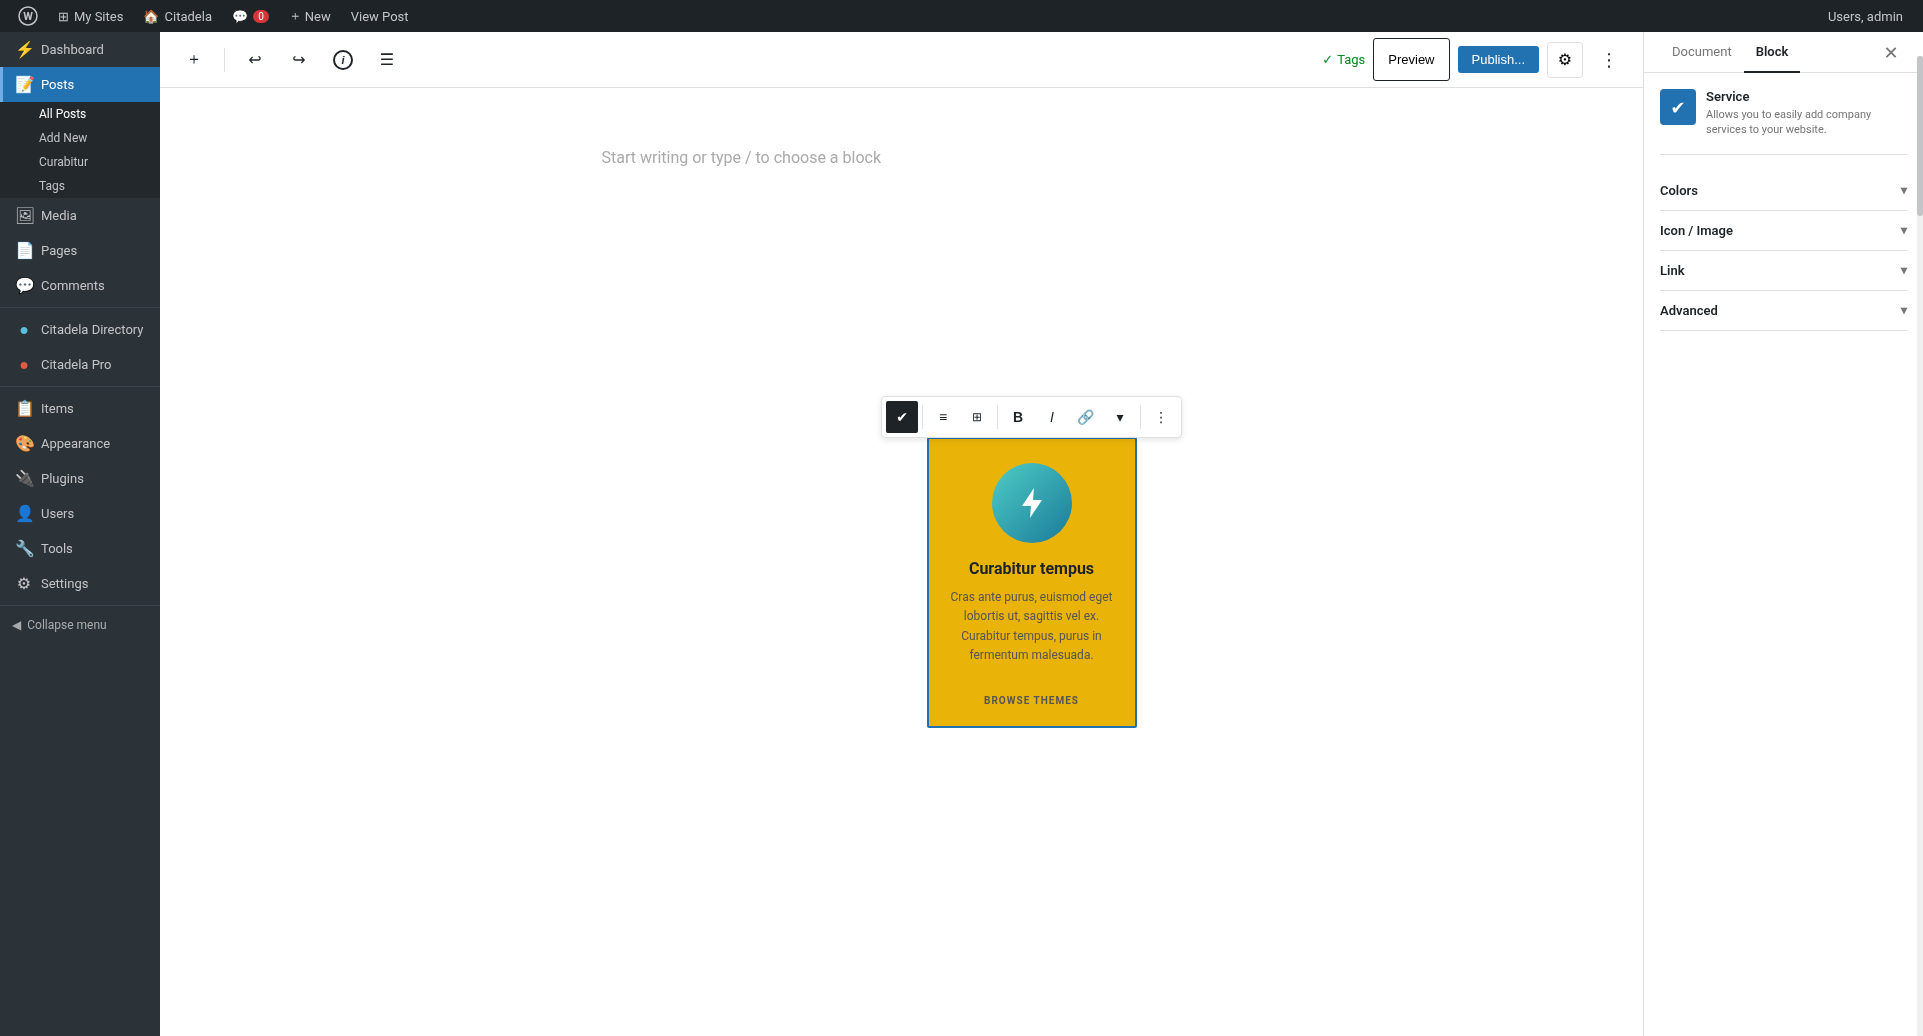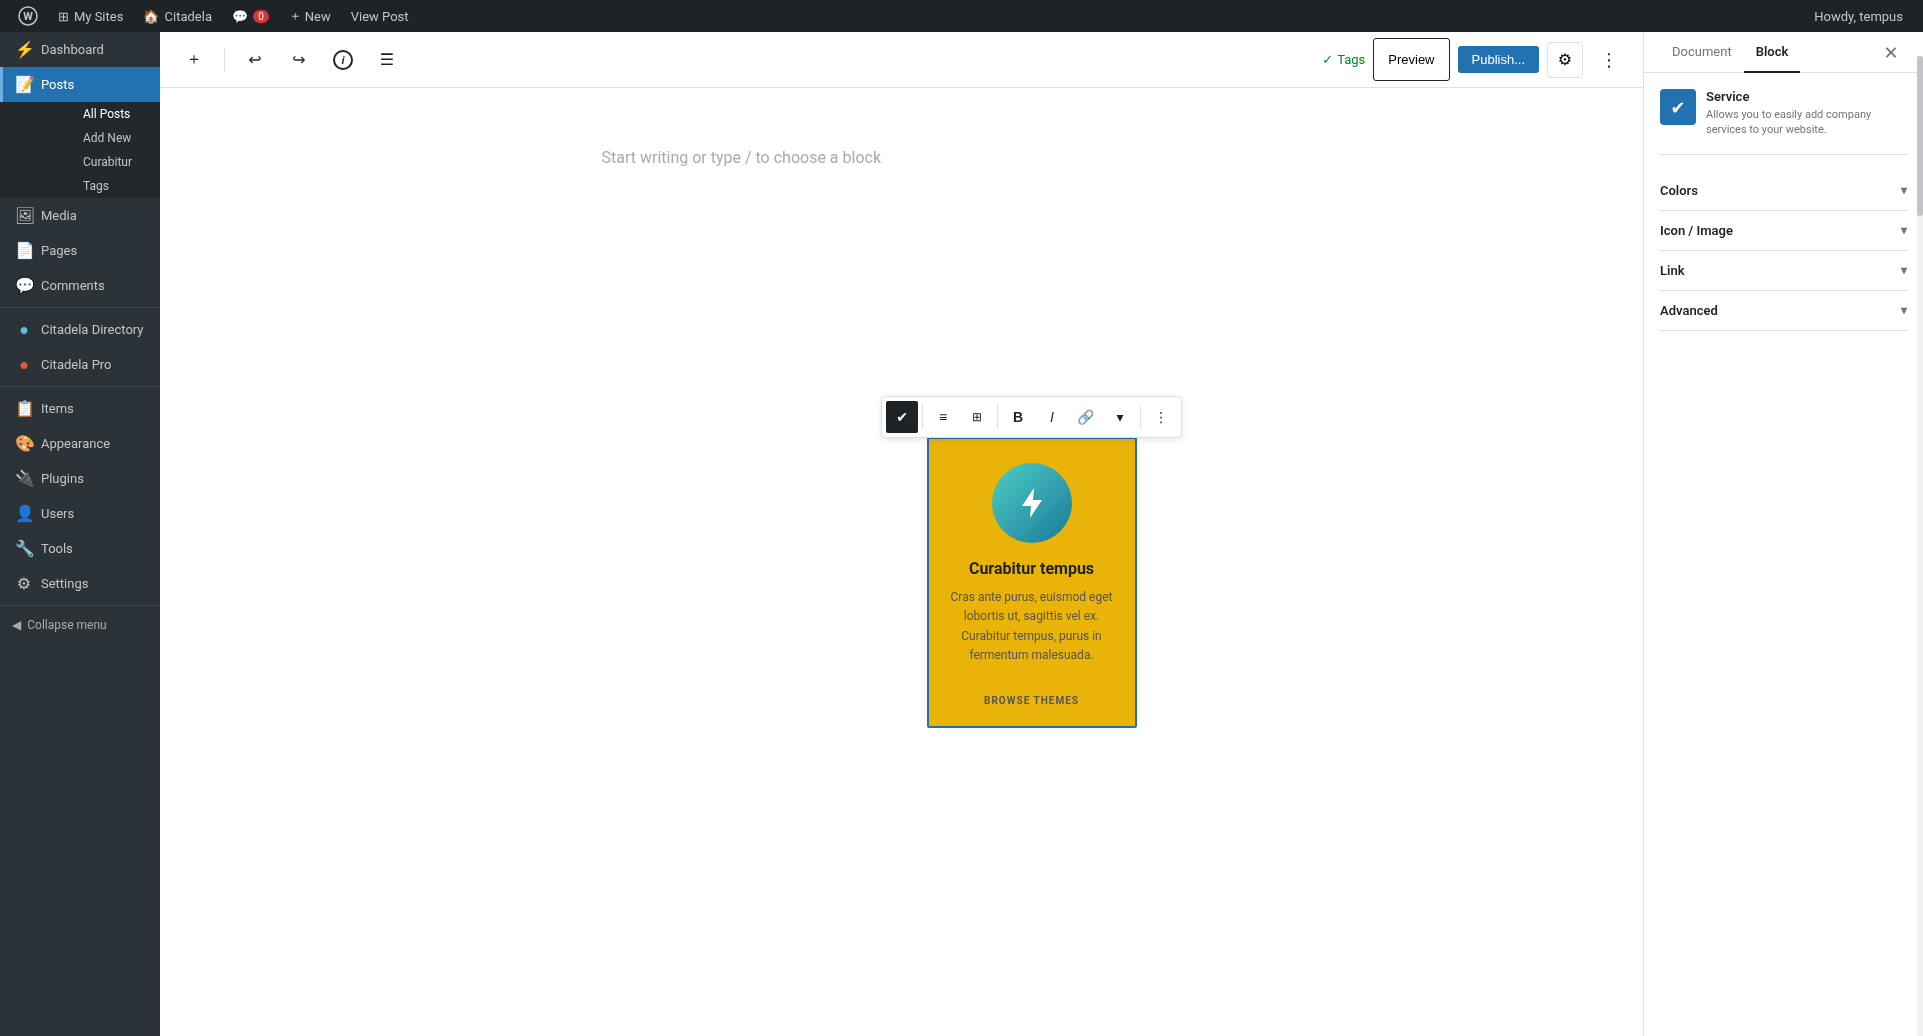--- a/index.html
+++ b/index.html
@@ -56,21 +56,21 @@
       padding: 8px 12px;
       color: #c3c4c7;
       cursor: pointer;
       font-size: 13px;
       white-space: nowrap;
       border-left: 3px solid transparent;
     }
     .menu-item.active { background: #2271b1; color: #fff; border-left-color: #72aee6; }
     .menu-item .menu-icon { width: 18px; text-align: center; font-size: 16px; flex-shrink: 0; }
     .submenu { background: #23282d; }
-    .submenu .menu-item { padding: 5px 12px 5px 36px; font-size: 12px; margin-left: 44px; }
+    .submenu .menu-item { padding: 5px 12px 5px 36px; font-size: 12px; }
     .submenu .menu-item.active { background: transparent; color: #fff; border-left-color: transparent; }
     .submenu .menu-item.active::after { content: ''; }
     .menu-separator { height: 1px; background: #3c434a; margin: 4px 0; }
     .collapse-menu { color: #a7aaad; padding: 8px 12px; font-size: 12px; cursor: pointer; display: flex; align-items: center; gap: 6px; }
 
     
     #editor-area {
       flex: 1;
       display: flex;
       flex-direction: column;
@@ -299,21 +299,21 @@
     <span>💬</span>
     <span class="count-badge">0</span>
   </div>
   <div class="adminbar-item adminbar-new">
     <span>＋</span>
     <span>New</span>
   </div>
   <div class="adminbar-item">
     <span>View Post</span>
   </div>
-  <div class="adminbar-right">Howdy, tempus</div>
+  <div class="adminbar-right">Users, admin</div>
 </div>
 
 <div class="wp-main">
 
   <div id="adminmenu">
     <div class="menu-item">
       <span class="menu-icon">⚡</span>
       <span>Dashboard</span>
     </div>
     <div class="menu-item active">

